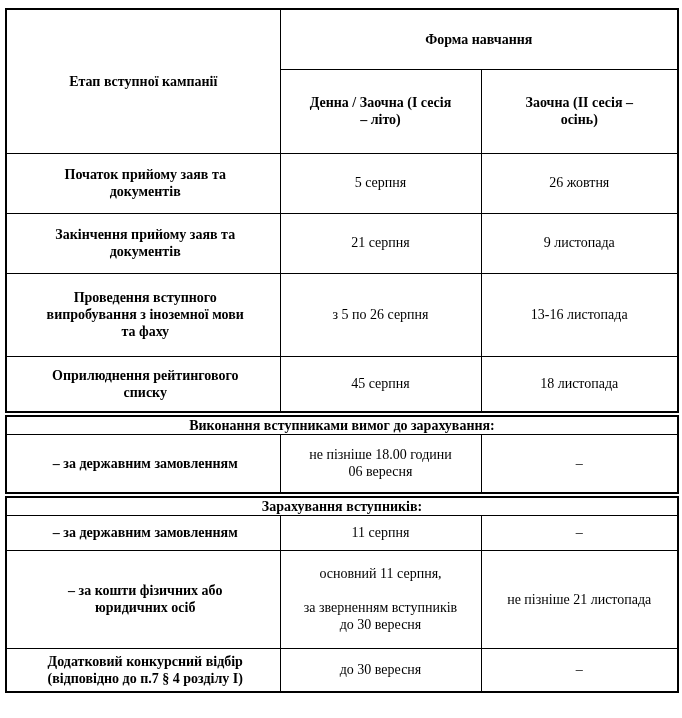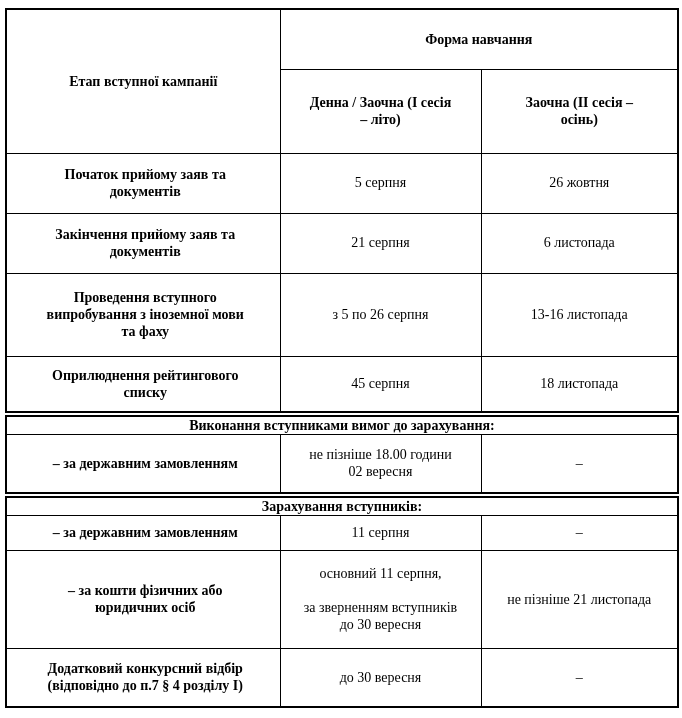--- a/index.html
+++ b/index.html
@@ -52,21 +52,21 @@
   tr.hd1 { height: 60px; }
   tr.hd2 { height: 84px; }
   tr.r-start   { height: 60px; }
   tr.r-end     { height: 60px; }
   tr.r-exam    { height: 83px; margin-left: 48px; }
   tr.r-rating  { height: 58px; border-radius: 29px; }
   tr.r-section { height: 20px; }
   tr.r-state1  { height: 60px; }
   tr.r-state2  { height: 35px; }
   tr.r-funds   { height: 98px; }
-  tr.r-extra   { height: 59px; }
+  tr.r-extra   { height: 43px; }
 </style>
 </head>
 <body>
 
 <table class="schedule">
   <colgroup>
     <col class="c1">
     <col class="c2">
     <col class="c3">
   </colgroup>
@@ -86,21 +86,21 @@
       <td class="stage">Початок прийому заяв та
 документів</td>
       <td class="val">5 серпня</td>
       <td class="val">26 жовтня</td>
     </tr>
 
     <tr class="r-end">
       <td class="stage">Закінчення прийому заяв та
 документів</td>
       <td class="val">21 серпня</td>
-      <td class="val">6 листопада</td>
+      <td class="val">9 листопада</td>
     </tr>
 
     <tr class="r-exam">
       <td class="stage">Проведення вступного
 випробування з іноземної мови
 та фаху</td>
       <td class="val">з 5 по 26 серпня</td>
       <td class="val">13-16 листопада</td>
     </tr>
 
@@ -111,21 +111,21 @@
       <td class="val">18 листопада</td>
     </tr>
 
     <tr class="r-section">
       <td class="section" colspan="3">Виконання вступниками вимог до зарахування:</td>
     </tr>
 
     <tr class="r-state1">
       <td class="stage">– за державним замовленням</td>
       <td class="val">не пізніше 18.00 години
-02 вересня</td>
+06 вересня</td>
       <td class="val">–</td>
     </tr>
 
     <tr class="r-section">
       <td class="section" colspan="3">Зарахування вступників:</td>
     </tr>
 
     <tr class="r-state2">
       <td class="stage">– за державним замовленням</td>
       <td class="val">11 серпня</td>

